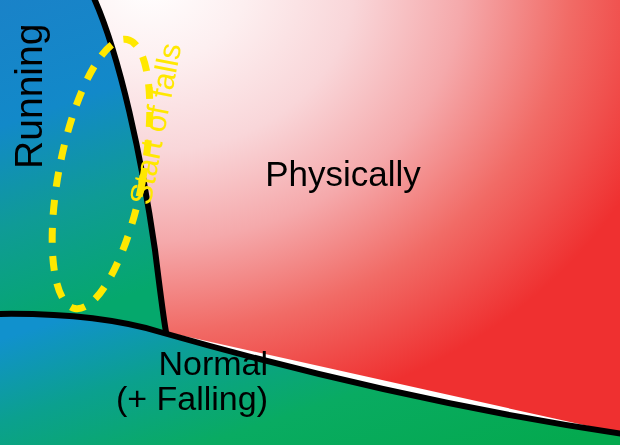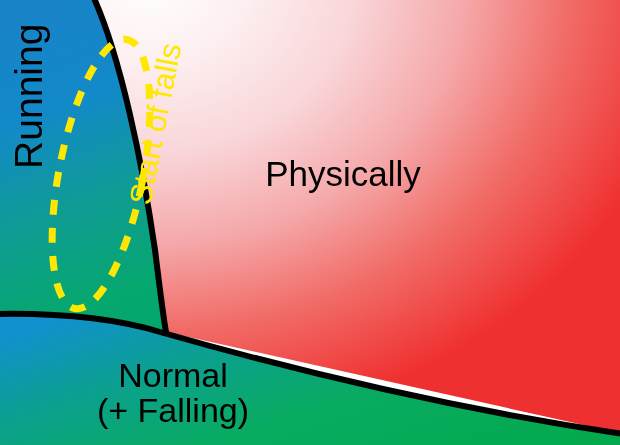--- a/index.html
+++ b/index.html
@@ -43,23 +43,23 @@
   #label-inaccessible {
     left: 228px;
     top: 128px;
     font-size: 35px;
     text-align: center;
     width: 230px;
     margin-top: 28px;
   }
   #label-normal {
     left: 78px;
-    top: 358px;
+    top: 346px;
     font-size: 34px;
-    text-align: center;
+    text-align: right;
     width: 190px;
   }
   #label-startoffalls {
     position: absolute;
     left: 41px;
     top: 106px;
     width: 230px;
     text-align: center;
     font-size: 31px;
     color: #ffe800;

